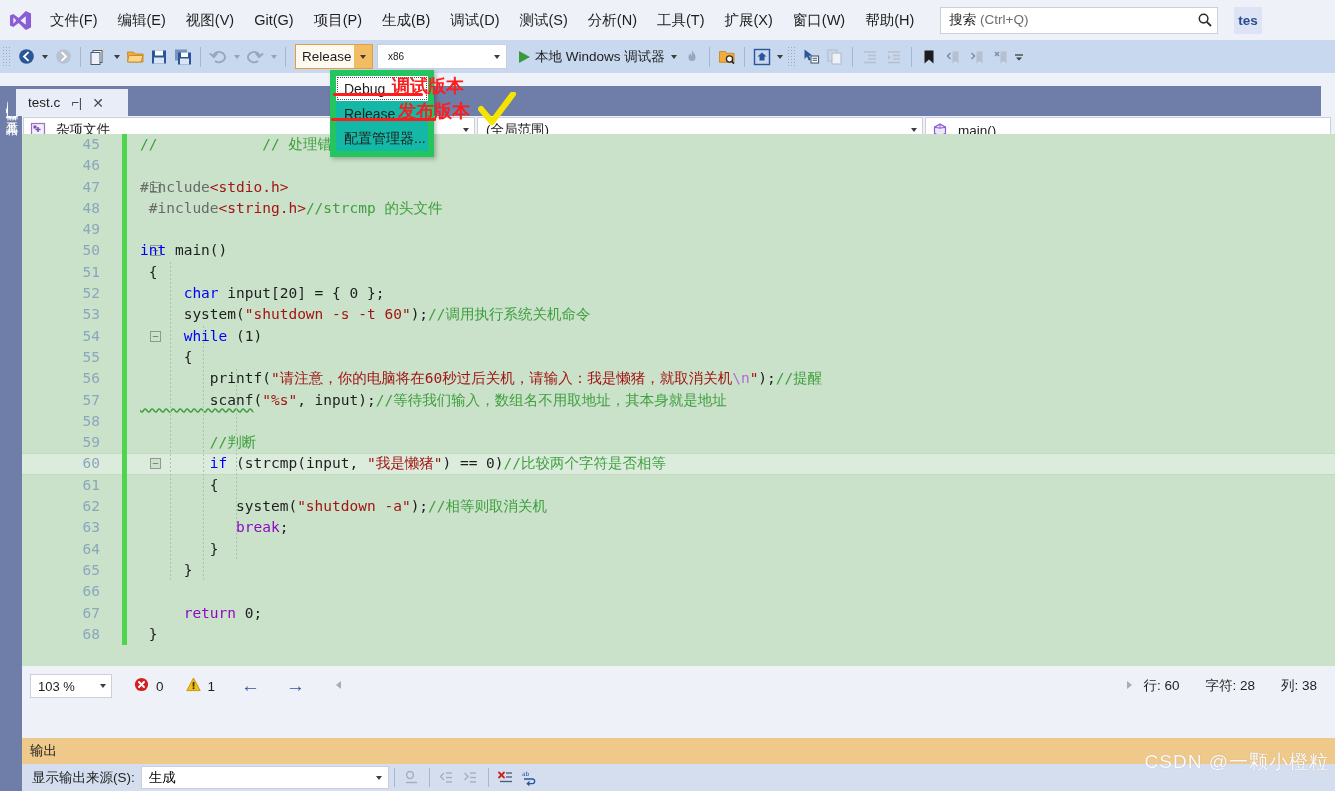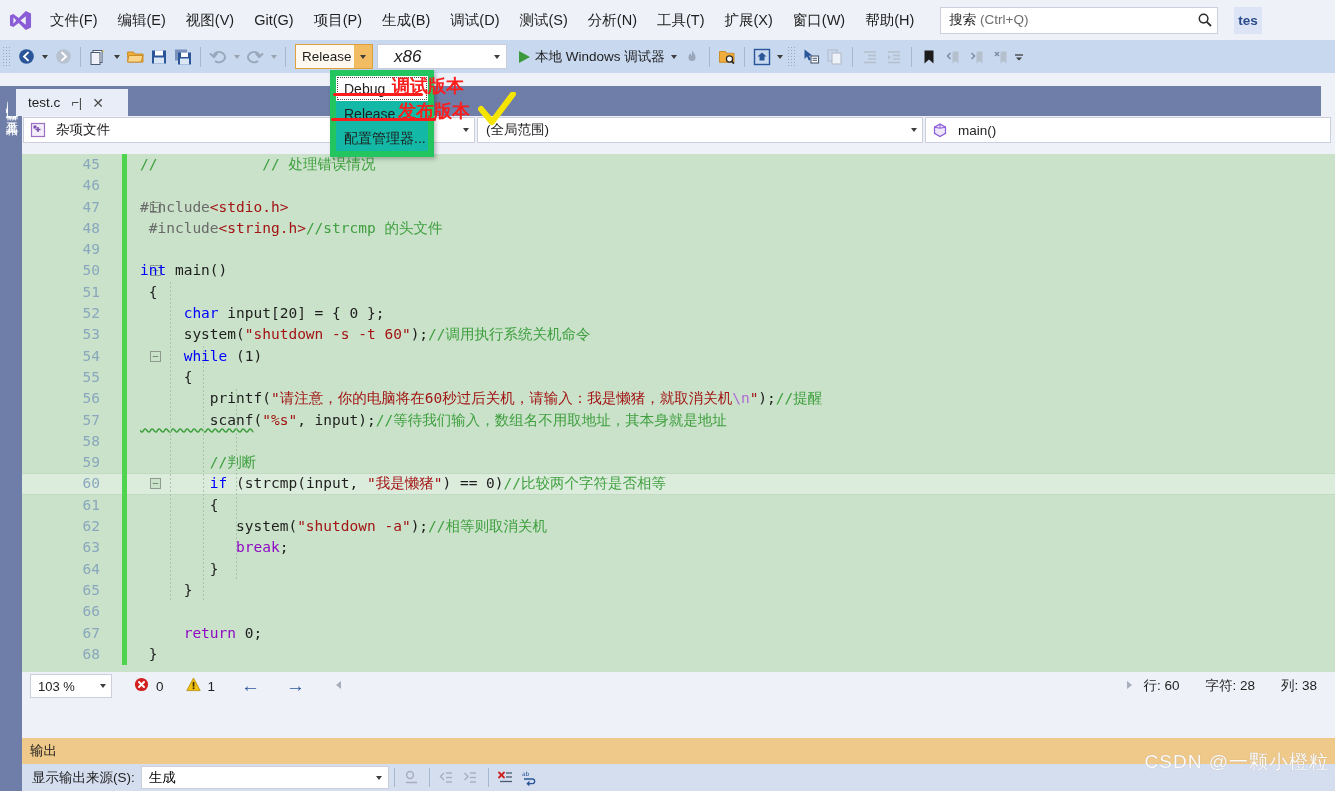--- a/index.html
+++ b/index.html
@@ -79,21 +79,21 @@
   .cfg-combo .txt { font-size: 13.5px; color: #1e1e1e; padding-left: 6px; flex: 1; }
   .cfg-combo .btn {
     width: 18px; height: 23px; background: #f2bd62;
     display: flex; align-items: center; justify-content: center;
   }
   .plat-combo {
     position: relative; width: 130px; height: 25px;
     background: #ffffff; border: 1px solid #cccedb;
     display: flex; align-items: center; margin-left: 4px;
   }
-  .plat-combo .txt { font-size: 17px; color: #1e1e1e; padding-left: 16px; flex: 1; font-style: italic; }
+  .plat-combo .txt { font-size: 10px; color: #1e1e1e; padding-left: 10px; flex: 1; }
   .plat-combo .btn { width: 18px; height: 23px; display: flex; align-items: center; justify-content: center; }
 
   .run-btn {
     display: flex; align-items: center; height: 25px;
     padding: 0 3px 0 5px; margin-left: 7px; cursor: default;
   }
   .run-label { font-size: 13.5px; color: #1e1e1e; margin: 0 6px 0 5px; white-space: nowrap; }
   .tri-play { width: 0; height: 0; border-top: 6.5px solid transparent;
               border-bottom: 6.5px solid transparent; border-left: 11px solid #3c9a3c; }
 
@@ -164,21 +164,21 @@
     display: flex; align-items: center; position: relative;
     font-size: 13.5px; color: #1e1e1e;
     margin: 0 1px;
   }
   .nav-combo .ntxt { padding-left: 8px; flex: 1; white-space: nowrap; }
   .nav-combo .nbtn { width: 17px; display: flex; align-items: center; justify-content: center; }
   .nav-icon { width: 16px; height: 16px; margin-left: 6px; margin-right: 2px; }
 
   
   .editor {
-    position: absolute; left: 22px; top: 154px;
+    position: absolute; left: 22px; top: 134px;
     width: 1313px; height: 532px;
     background: #c9e2c9;
     overflow: hidden;
   }
   .codelines { position: absolute; left: 0; top: 0; width: 1313px; }
   .cline {
     position: relative; height: 21.3px; line-height: 21.3px;
     font-family: "DejaVu Sans Mono", "Liberation Mono", monospace;
     font-size: 14.5px; white-space: pre;
   }

